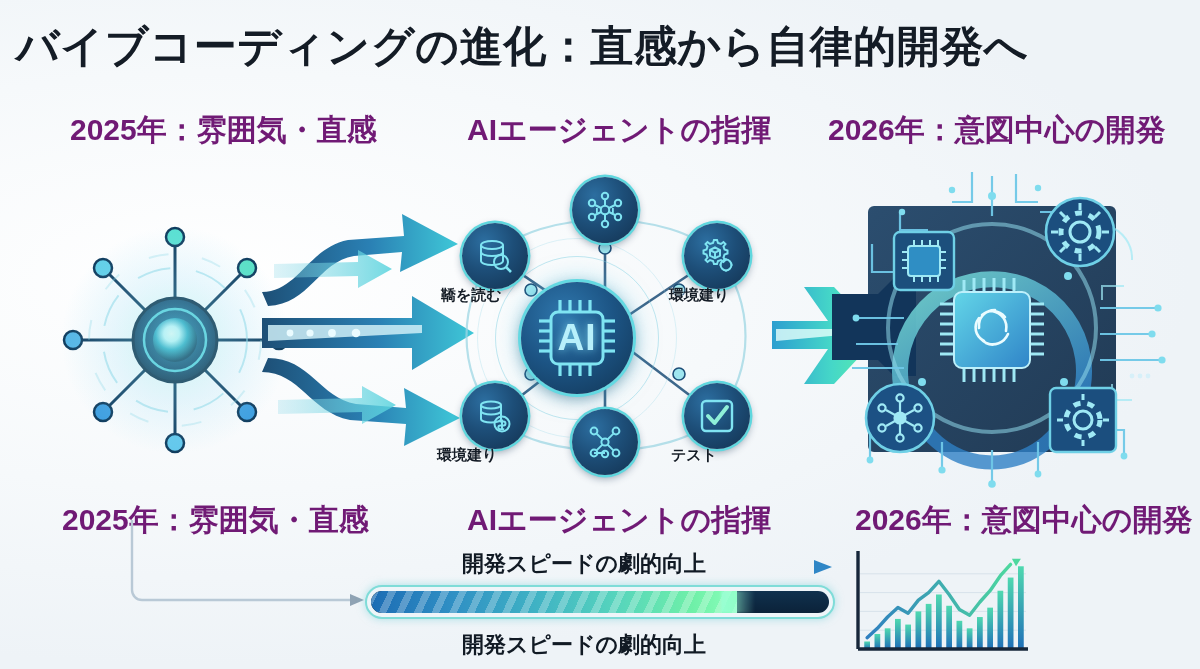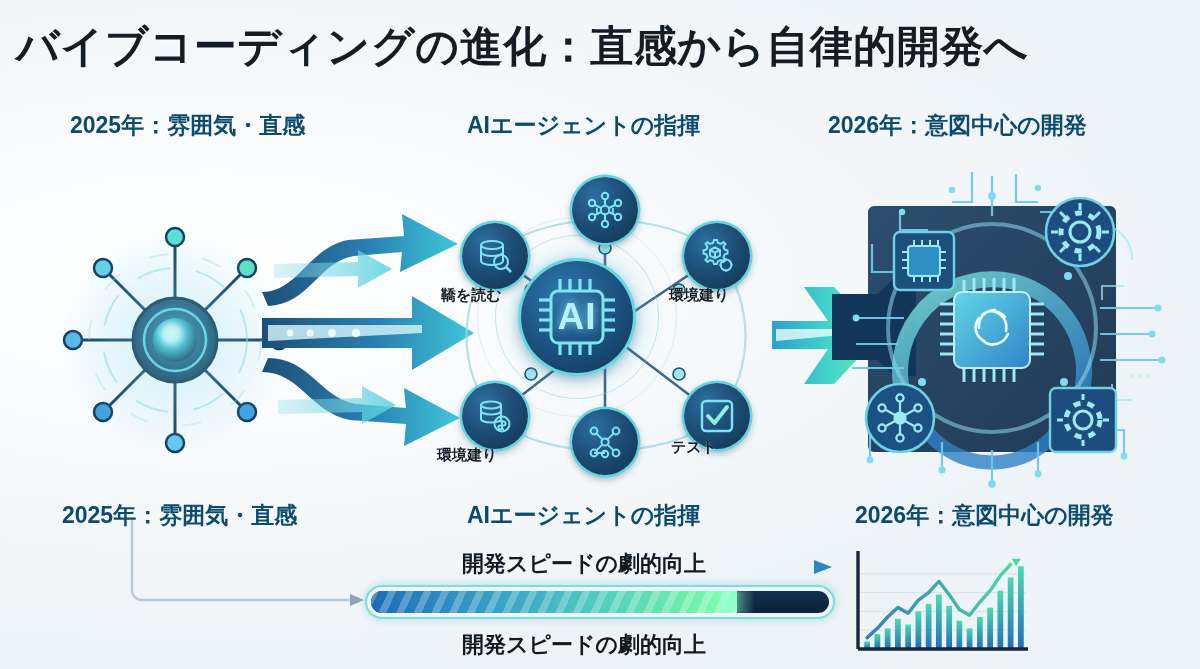--- a/index.html
+++ b/index.html
@@ -19,21 +19,21 @@
   .title {
     position:absolute; top:18px; left:0; width:1044px;
     text-align:center;
     font-size:43px; font-weight:700; letter-spacing:0.5px;
     color:#141c26;
     text-shadow:0 1px 0 rgba(255,255,255,.7);
   }
 
   
   .colcap {
-    position:absolute; font-size:23px; font-weight:700; color:#0c4a6e;
+    position:absolute; font-size:30px; font-weight:700; color:#701a75;
     white-space:nowrap;
   }
   .cap-top-l { left:70px;  top:110px; }
   .cap-top-m { left:467px; top:110px; }
   .cap-top-r { left:828px; top:110px; }
   .cap-bot-l { left:62px;  top:500px; }
   .cap-bot-m { left:467px; top:500px; }
   .cap-bot-r { left:855px; top:500px; }
 
   
@@ -51,21 +51,21 @@
   
   .cluster { position:absolute; left:425px; top:150px; width:360px; height:340px; }
   .node {
     position:absolute; border-radius:50%;
     background:radial-gradient(circle at 34% 28%, #2c6ea0 0%, #1d4e78 45%, #12314f 100%);
     box-shadow:0 0 0 2.5px #5fd7de, 0 3px 9px rgba(10,40,70,.45);
     display:flex; align-items:center; justify-content:center;
   }
   .node.md { width:66px; height:66px; }
   .ai-core {
-    position:absolute; left:96px; top:111px; width:112px; height:112px;
+    position:absolute; left:96px; top:132px; width:112px; height:112px;
     border-radius:50%;
     background:radial-gradient(circle at 38% 30%, #2f77ad 0%, #1c5484 48%, #113453 100%);
     box-shadow:0 0 0 3px #63d9e2, 0 0 26px rgba(90,200,230,.55), 0 4px 14px rgba(10,40,70,.45);
     display:flex; align-items:center; justify-content:center;
   }
   .ai-core .ring {
     position:absolute; inset:-26px; border-radius:50%;
     border:1.5px solid rgba(120,205,225,.45);
   }
   .ai-core .ring2 { position:absolute; inset:-44px; border-radius:50%; border:1.5px solid rgba(150,215,232,.3); }
@@ -356,21 +356,21 @@
         </g>
       </svg>
     </div>
 
     <div class="node md" style="left:259px; top:233px;">
       <svg width="40" height="40" viewBox="0 0 40 40">
         <rect x="5" y="5" width="30" height="30" rx="4" fill="none" stroke="#7fe4f2" stroke-width="2.4"></rect>
         <path d="M11,20 l6.5,7 L30,11" fill="none" stroke="#8ff0d8" stroke-width="4" stroke-linecap="round" stroke-linejoin="round"></path>
       </svg>
     </div>
-    <div class="nodelabel" style="left:246px; top:288px;">テスト</div>
+    <div class="nodelabel" style="left:246px; top:296px;">テスト</div>
   </div>
 
   <div class="chev">
     <svg width="120" height="105" viewBox="0 0 120 105">
       <defs>
         <linearGradient id="chevG" x1="0" y1="0" x2="1" y2="0">
           <stop offset="0%" stop-color="#2d9fd0"></stop>
           <stop offset="55%" stop-color="#45d7c8"></stop>
           <stop offset="100%" stop-color="#5df0a8"></stop>
         </linearGradient>

